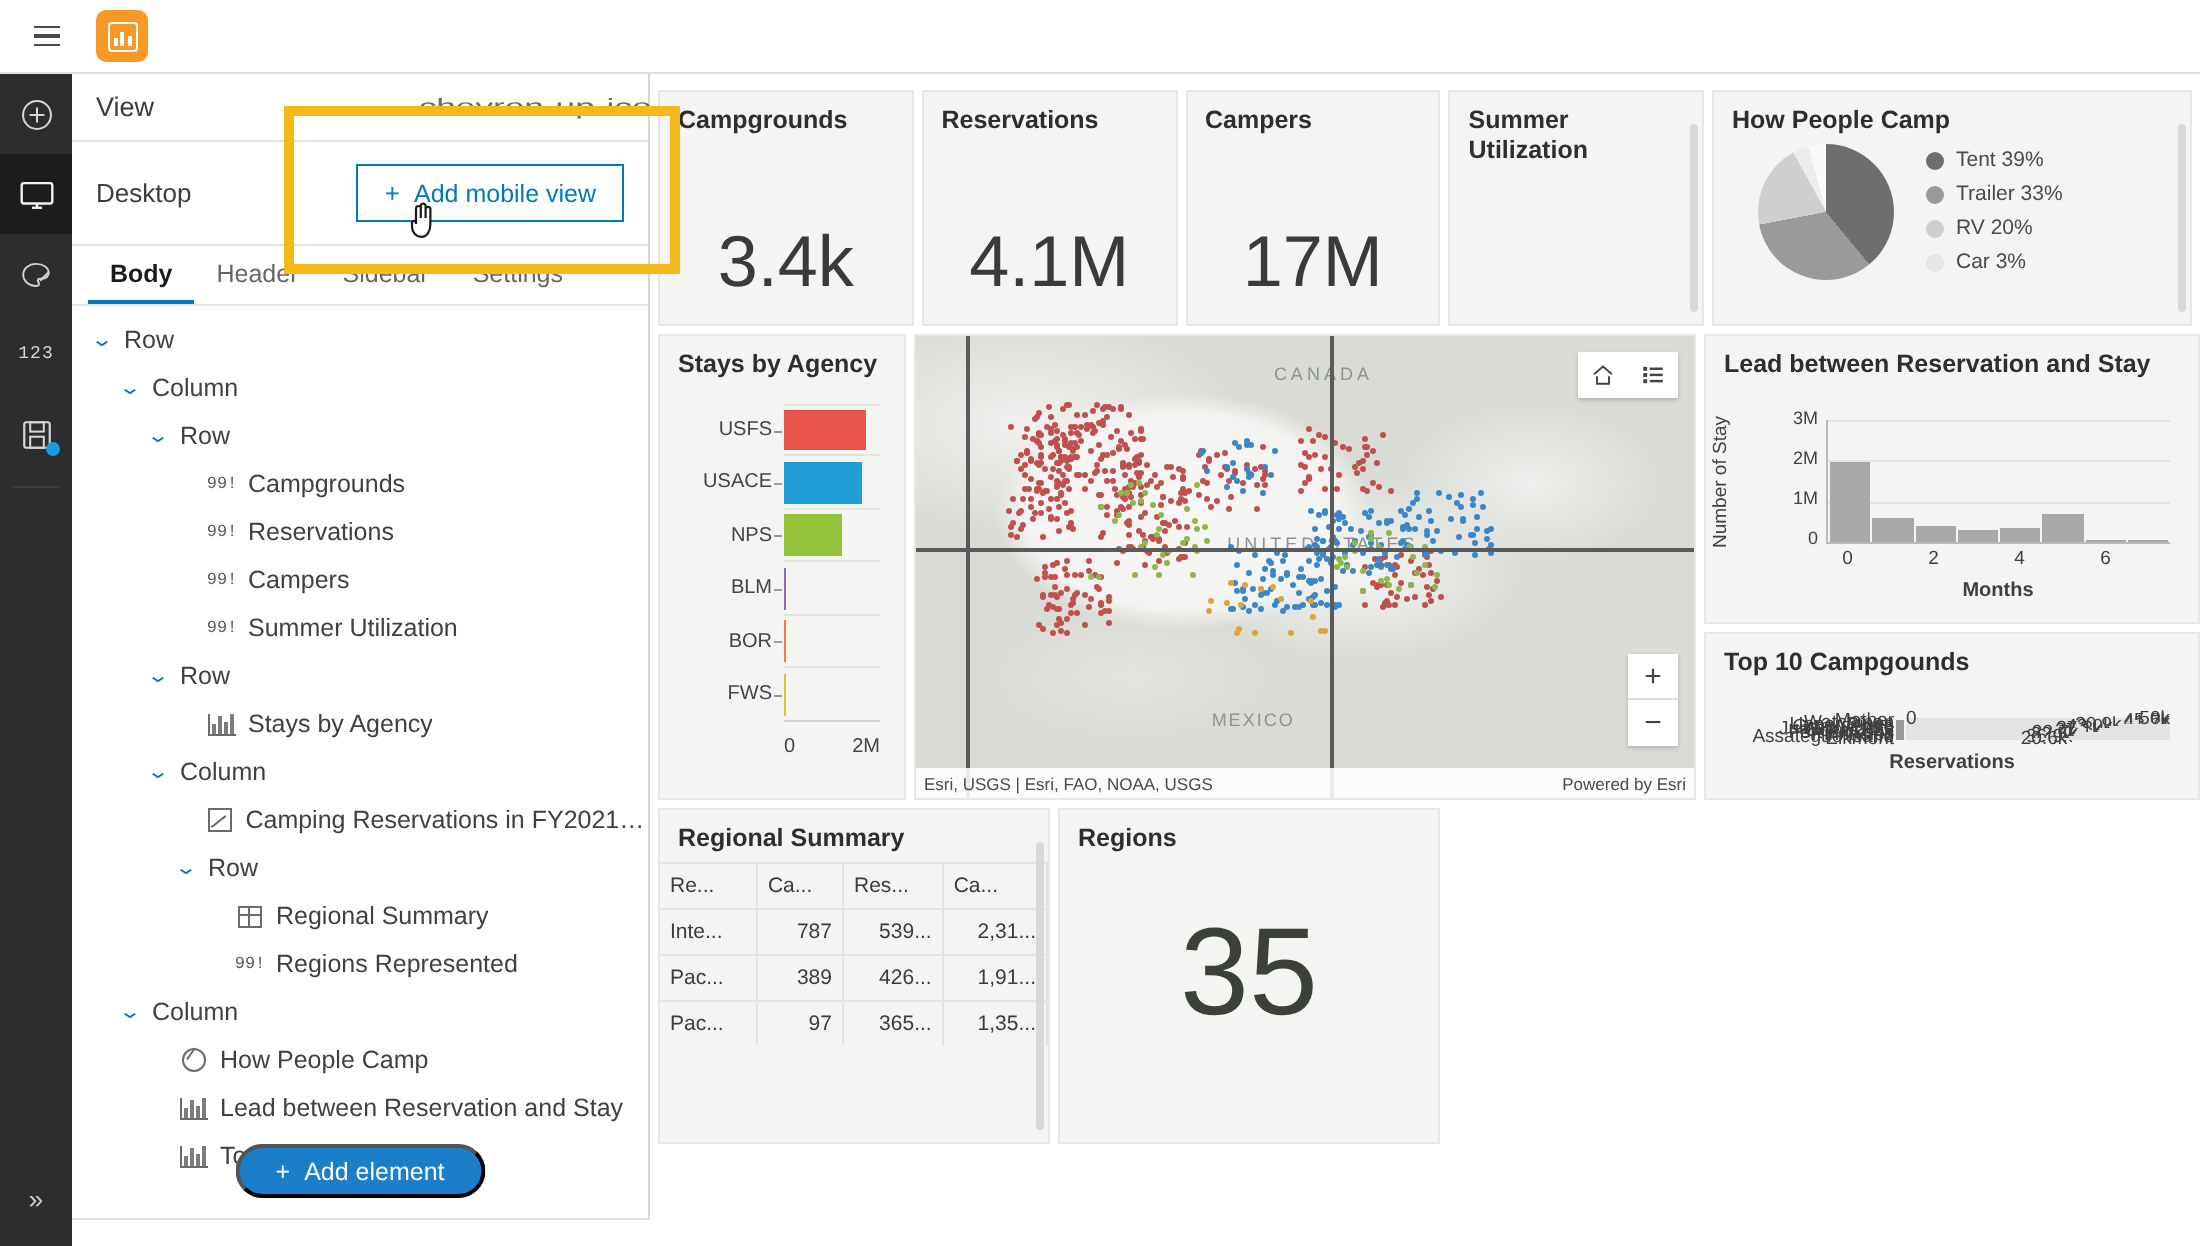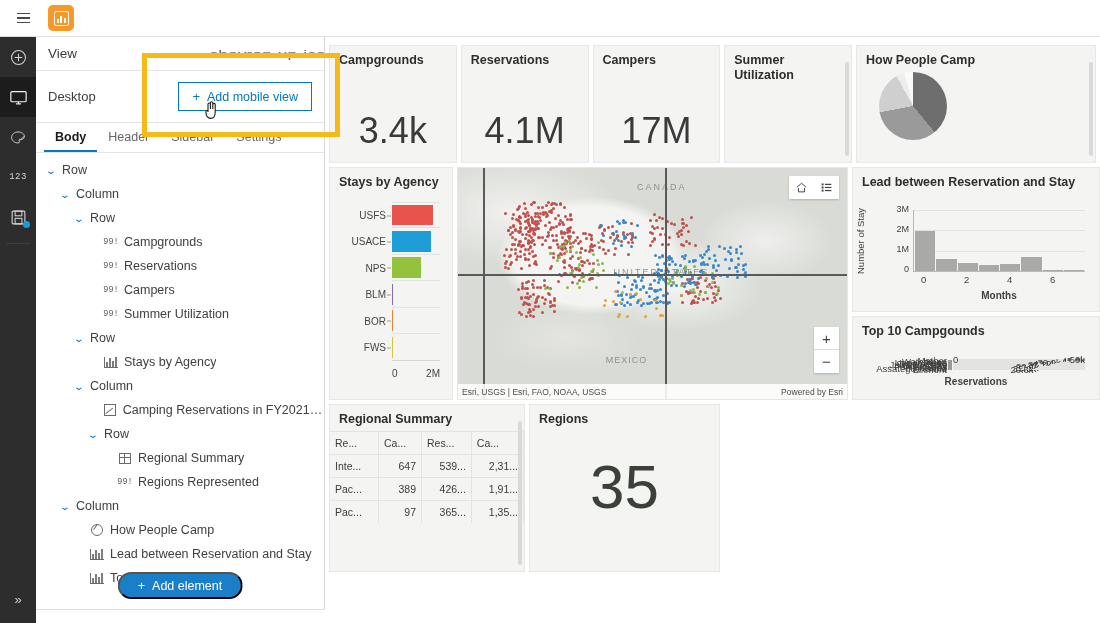--- a/index.html
+++ b/index.html
@@ -537,20 +537,38 @@
       <div class="kpi-value">17M</div>
     </div>
     <div class="card kpi-card">
       <div class="card-title">Summer Utilization</div>
       <div class="scroll-hint"></div>
     </div>
     <div class="card" id="camp-card">
       <div class="card-title">How People Camp</div>
       <div style="display:flex;">
         <div id="pie"></div>
+        <div id="pie-legend">
+          <div class="leg">
+              <span class="sw" style="background:#6e6e6e"></span>
+              <span>Tent 39%</span>
+            </div>
+          <div class="leg">
+              <span class="sw" style="background:#9a9a9a"></span>
+              <span>Trailer 33%</span>
+            </div>
+          <div class="leg">
+              <span class="sw" style="background:#cfcfcf"></span>
+              <span>RV 20%</span>
+            </div>
+          <div class="leg">
+              <span class="sw" style="background:#e6e6e6"></span>
+              <span>Car 3%</span>
+            </div>
+        </div>
       </div>
       <div class="scroll-hint"></div>
     </div>
   </div>
 
   <div id="row-mid">
 
     <div class="card" id="agency-card">
       <div class="card-title">Stays by Agency</div>
       <div id="agency-plot">
@@ -1492,21 +1510,21 @@
             <tr>
           <th>Re...</th>
           <th>Ca...</th>
           <th>Res...</th>
           <th>Ca...</th>
         </tr>
           </thead>
         <tbody id="reg-tbody">
             <tr>
               <td class="txt">Inte...</td>
-              <td class="num">647</td>
+              <td class="num">787</td>
               <td class="num">539...</td>
               <td class="num">2,31...</td>
             </tr>
             <tr>
               <td class="txt">Pac...</td>
               <td class="num">389</td>
               <td class="num">426...</td>
               <td class="num">1,91...</td>
             </tr>
             <tr>

